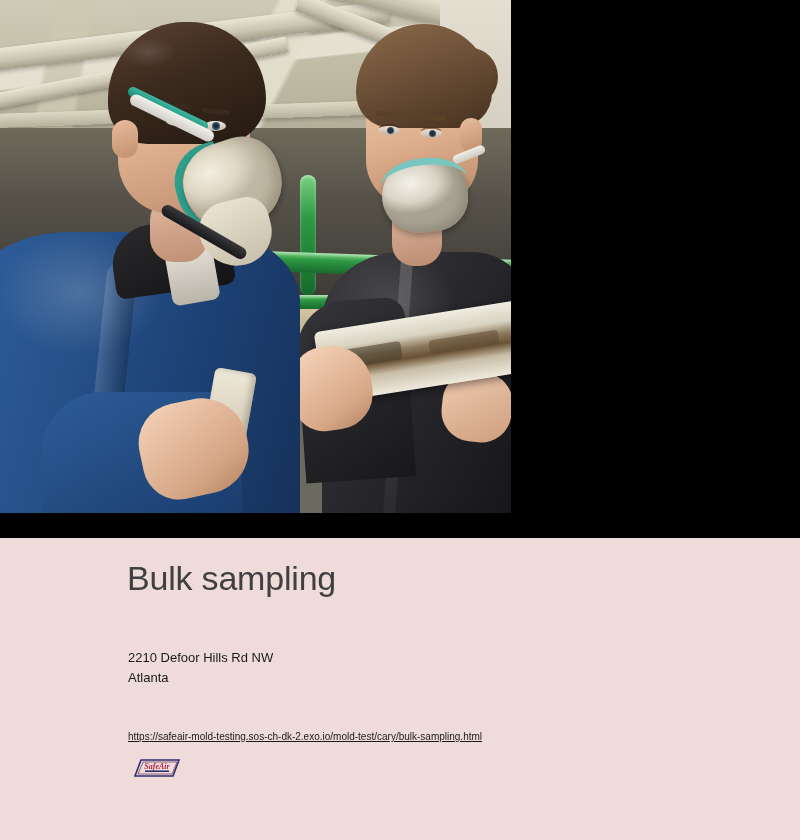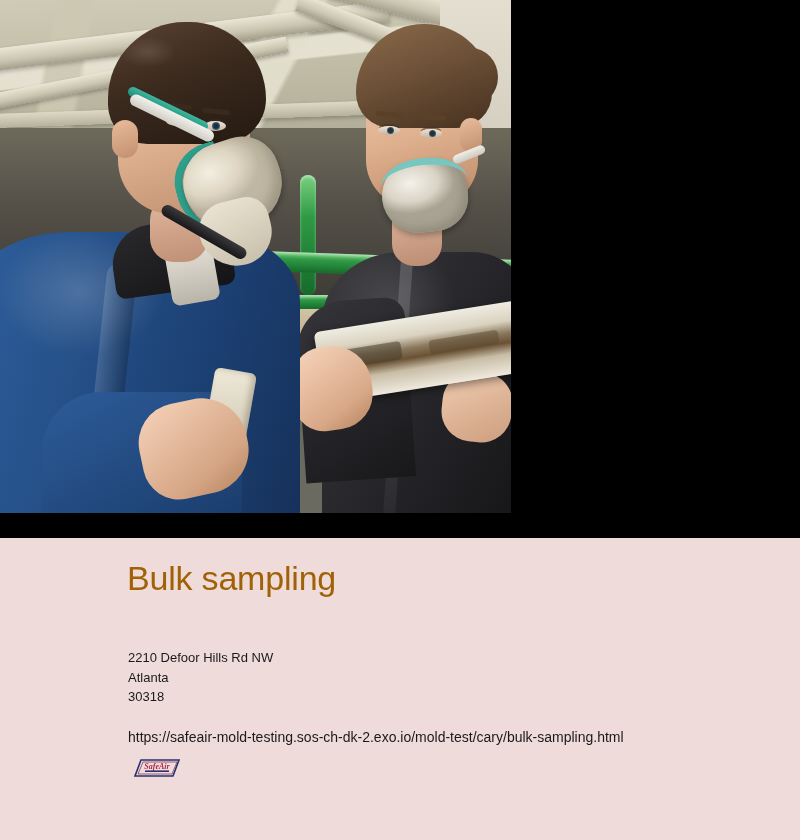--- a/index.html
+++ b/index.html
@@ -322,21 +322,21 @@
   }
 
   .page-title {
     position: absolute;
     left: 127px;
     top: 20px;
     margin: 0;
     font-size: 34px;
     font-weight: normal;
     line-height: 40px;
-    color: #a16207;
+    color: #404040;
     letter-spacing: -0.2px;
   }
 
   .page-subtitle {
     position: absolute;
     left: 128px;
     top: 62px;
     margin: 0;
     font-size: 18px;
     font-weight: normal;
@@ -356,24 +356,25 @@
     font-size: 13px;
     line-height: 19.5px;
     color: #1a1a1a;
     white-space: nowrap;
   }
 
   .page-url {
     position: absolute;
     left: 128px;
     top: 730px;
-    font-size: 14px;
+    font-size: 10px;
     line-height: 14px;
     color: #1a1a1a;
     white-space: nowrap;
+    text-decoration: underline;
   }
 
   
   .site-logo {
     position: absolute;
     left: 133px;
     top: 757px;
     width: 48px;
     height: 24px;
   }
@@ -460,21 +461,20 @@
 </div>
 
 <div class="content">
 
   <h1 class="page-title">Bulk sampling</h1>
 
 
   <ul class="contact-list">
     <li>2210 Defoor Hills Rd NW</li>
     <li>Atlanta</li>
-    <li>30318</li>
   </ul>
 </div>
 
 <div class="page-url">https://safeair-mold-testing.sos-ch-dk-2.exo.io/mold-test/cary/bulk-sampling.html</div>
 
 <div class="site-logo">
   <svg width="48" height="24" viewBox="0 0 48 24">
     <path d="M8 3 L46 3 L40 19 L2 19 Z" fill="none" stroke="#2b2f6e" stroke-width="1.6"></path>
     <path d="M10 5 L44 5 L39 17 L5 17 Z" fill="#efdcda" stroke="#7a3c66" stroke-width="0.8"></path>
     <text x="24" y="12.4" text-anchor="middle" font-family="'Liberation Serif', serif" font-size="8" font-style="italic" font-weight="bold" fill="#b0284a">SafeAir</text>

